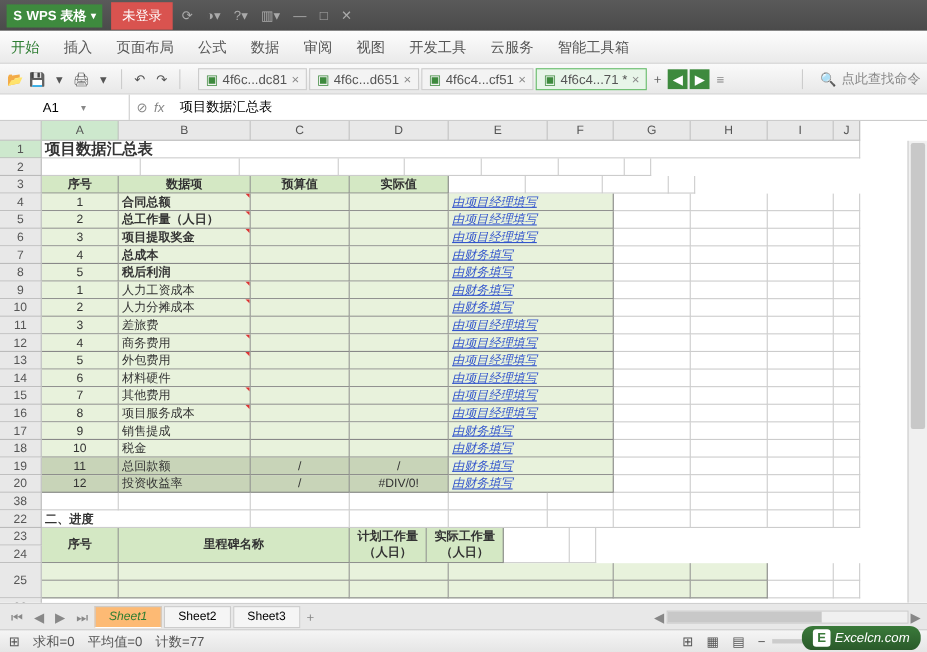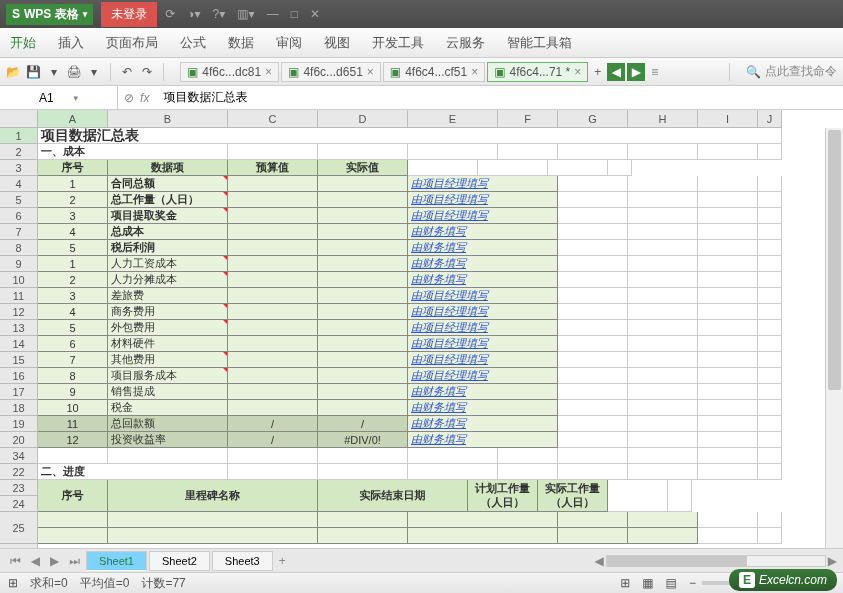--- a/index.html
+++ b/index.html
@@ -48,21 +48,21 @@
 .cell.title{font-size:14px;font-weight:bold;background:#fff;}
 .cell.sub{font-weight:bold;}
 .cell.gray{background:#c8d4b8;}
 .cm{position:absolute;top:0;right:0;width:0;height:0;border-left:4px solid transparent;border-top:4px solid #d33;}
 .cell{position:relative;}
 .vscroll{position:absolute;right:0;top:18px;width:18px;bottom:0;background:#f0f0f0;border-left:1px solid #ccc;}
 .vscroll .thumb{position:absolute;left:2px;right:2px;top:2px;height:260px;background:#c8c8c8;border-radius:2px;}
 .sheet-tabs{height:24px;background:#e8e8e8;border-top:1px solid #ccc;display:flex;align-items:center;padding:0 6px;gap:2px;}
 .sheet-tabs .nav{color:#888;padding:0 4px;}
 .sheet-tabs .st{padding:3px 12px;border:1px solid #ccc;background:#f5f5f5;font-size:11px;}
-.sheet-tabs .st.active{background:#7dd3fc;border-bottom-color:#fff;color:#2e7d32;}
+.sheet-tabs .st.active{background:#fdba74;border-bottom-color:#fff;color:#2e7d32;font-style:italic;}
 .sheet-tabs .scr{flex:1;display:flex;justify-content:flex-end;align-items:center;gap:2px;}
 .sheet-tabs .hbar{width:220px;height:12px;background:#f0f0f0;border:1px solid #ccc;position:relative;}
 .sheet-tabs .hbar .ht{position:absolute;left:0;top:0;bottom:0;width:140px;background:#c8c8c8;}
 .statusbar{height:21px;background:linear-gradient(#f5f5f5,#e5e5e5);border-top:1px solid #ccc;display:flex;align-items:center;padding:0 8px;gap:12px;font-size:11px;color:#555;}
 .statusbar .sp{flex:1;}
 .statusbar .zoom{display:flex;align-items:center;gap:6px;}
 .statusbar .slider{width:80px;height:4px;background:#ccc;position:relative;}
 .statusbar .slider .kn{position:absolute;left:38px;top:-3px;width:6px;height:10px;background:#888;}
 .watermark{position:absolute;right:6px;bottom:2px;background:linear-gradient(#3a7a3a,#2a5a2a);color:#fff;padding:3px 10px;border-radius:10px;font-style:italic;font-size:13px;z-index:10;display:flex;align-items:center;gap:4px;}
 .watermark .e{background:#fff;color:#3a7a3a;width:16px;height:16px;border-radius:3px;display:flex;align-items:center;justify-content:center;font-weight:bold;font-style:normal;}
@@ -184,33 +184,32 @@
       <div class="row-h">11</div>
       <div class="row-h">12</div>
       <div class="row-h">13</div>
       <div class="row-h">14</div>
       <div class="row-h">15</div>
       <div class="row-h">16</div>
       <div class="row-h">17</div>
       <div class="row-h">18</div>
       <div class="row-h">19</div>
       <div class="row-h">20</div>
-      <div class="row-h">34</div>
+      <div class="row-h">38</div>
       <div class="row-h">22</div>
       <div class="row-h">23</div>
       <div class="row-h">24</div>
       <div class="row-h tall">25</div>
       <div class="row-h">26</div>
     </div>
   <div class="grid" id="grid">
       <div class="row">
         <div class="cell title" style="width: 744px;">项目数据汇总表</div>
       </div>
       <div class="row">
-        <div class="cell sub" style="width: 190px;">一、成本</div>
         <div class="cell " style="width: 90px;"></div>
         <div class="cell " style="width: 90px;"></div>
         <div class="cell " style="width: 90px;"></div>
         <div class="cell " style="width: 60px;"></div>
         <div class="cell " style="width: 70px;"></div>
         <div class="cell " style="width: 70px;"></div>
         <div class="cell " style="width: 60px;"></div>
         <div class="cell " style="width: 24px;"></div>
       </div>
       <div class="row">
@@ -429,21 +428,20 @@
         <div class="cell " style="width: 90px;"></div>
         <div class="cell " style="width: 60px;"></div>
         <div class="cell " style="width: 70px;"></div>
         <div class="cell " style="width: 70px;"></div>
         <div class="cell " style="width: 60px;"></div>
         <div class="cell " style="width: 24px;"></div>
       </div>
       <div class="row tall">
         <div class="cell hdr" style="width: 70px; white-space: normal; text-align: center; line-height: 1.2;">序号</div>
         <div class="cell hdr" style="width: 210px; white-space: normal; text-align: right; line-height: 1.2;">里程碑名称</div>
-        <div class="cell hdr" style="width: 150px; white-space: normal; text-align: center; line-height: 1.2;">实际结束日期</div>
         <div class="cell hdr" style="width: 70px; white-space: normal; text-align: center; line-height: 1.2;">计划工作量（人日）</div>
         <div class="cell hdr" style="width: 70px; white-space: normal; text-align: center; line-height: 1.2;">实际工作量（人日）</div>
         <div class="cell " style="width: 60px;"></div>
         <div class="cell " style="width: 24px;"></div>
       </div>
       <div class="row">
         <div class="cell dr" style="width: 70px;"></div>
         <div class="cell dr" style="width: 210px;"></div>
         <div class="cell dr" style="width: 90px;"></div>
         <div class="cell dr" style="width: 150px;"></div>

